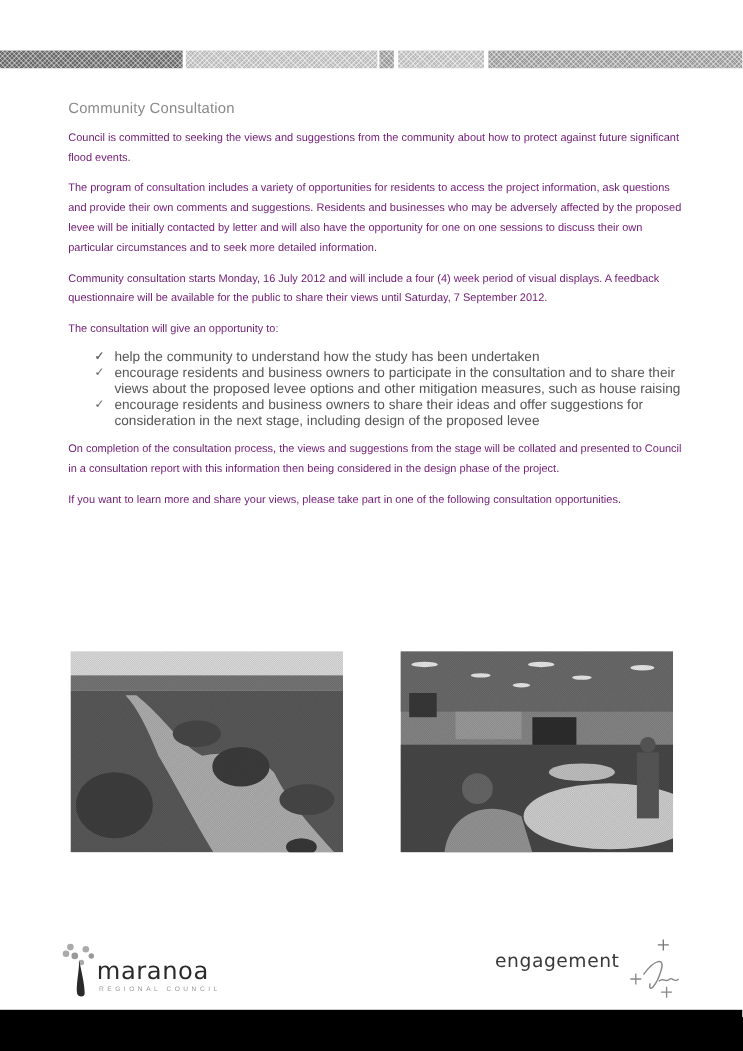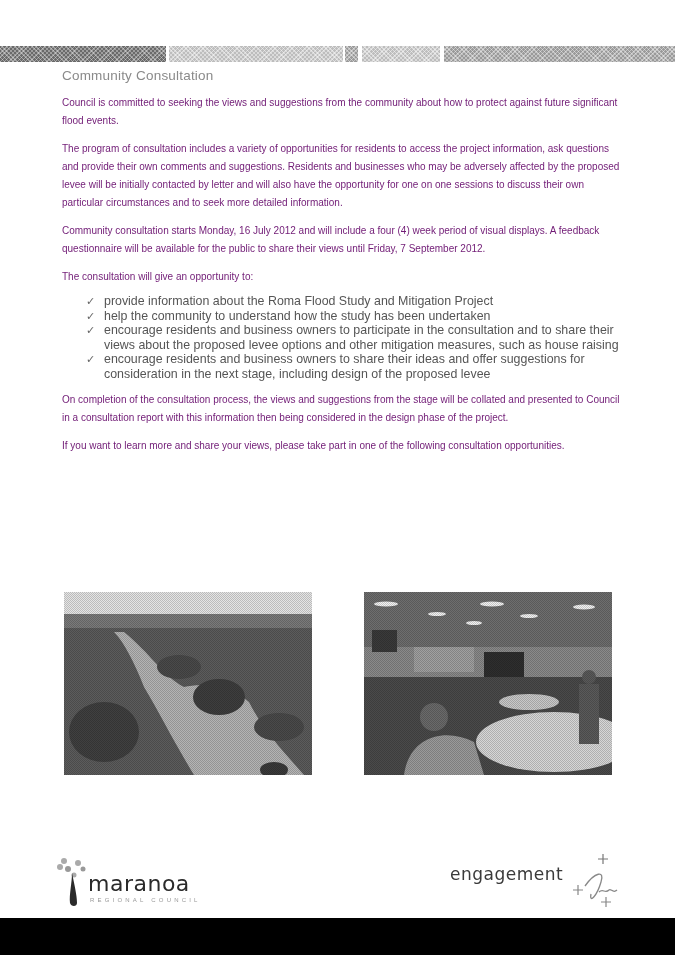--- a/index.html
+++ b/index.html
@@ -3,21 +3,21 @@
 <meta charset="utf-8">
 <style>
   html, body { margin: 0; padding: 0; background: #ffffff; }
   body { width: 675px; height: 955px; position: relative; overflow: hidden;
          font-family: "Liberation Sans", sans-serif; color: #111; }
   .stripe { position: absolute; top: 46px; height: 16px; }
   .dots-dark  { background-color: #6a6a6a; background-image: repeating-linear-gradient(45deg, rgba(255,255,255,.35) 0 1px, transparent 1px 3px), repeating-linear-gradient(-45deg, rgba(255,255,255,.35) 0 1px, transparent 1px 3px); }
   .dots-mid   { background-color: #9a9a9a; background-image: repeating-linear-gradient(45deg, rgba(255,255,255,.4) 0 1px, transparent 1px 3px), repeating-linear-gradient(-45deg, rgba(255,255,255,.4) 0 1px, transparent 1px 3px); }
   .dots-light { background-color: #bdbdbd; background-image: repeating-linear-gradient(45deg, rgba(255,255,255,.45) 0 1px, transparent 1px 3px), repeating-linear-gradient(-45deg, rgba(255,255,255,.45) 0 1px, transparent 1px 3px); }
 
-  .content { position: absolute; left: 62px; top: 68px; width: 560px; }
+  .content { position: absolute; left: 62px; top: 91px; width: 560px; }
   .heading { font-size: 13.5px; color: #8a8a8a; margin: 0 0 11px 0; letter-spacing: 0.2px; }
   p.body { font-size: 10px; line-height: 18px; margin: 0 0 10px 0; color: #701a75; }
   ul.ticks { list-style: none; margin: -2px 0 10px 0; padding: 0 0 0 24px; }
   ul.ticks li { position: relative; padding-left: 18px; font-size: 12.4px; line-height: 14.5px; color: #555; }
   ul.ticks li .tick { position: absolute; left: 0; top: 0; color: #666; font-size: 11px; }
 
   .photo { position: absolute; top: 592px; width: 248px; height: 183px; overflow: hidden; }
   .photo svg { display: block; width: 100%; height: 100%; }
   .photo-flood { left: 64px; }
   .photo-meeting { left: 364px; }
@@ -39,27 +39,26 @@
   <div class="stripe dots-mid" style="left:345px;width:13px;"></div>
   <div class="stripe dots-light" style="left:362px;width:78px;"></div>
   <div class="stripe dots-mid" style="left:444px;width:231px;"></div>
 </div>
 
 <div class="content">
   <div class="heading">Community Consultation</div>
 
   <p class="body">Council is committed to seeking the views and suggestions from the community about how to protect against future significant flood events.</p>
   <p class="body">The program of consultation includes a variety of opportunities for residents to access the project information, ask questions and provide their own comments and suggestions.  Residents and businesses who may be adversely affected by the proposed levee will be initially contacted by letter and will also have the opportunity for one on one sessions to discuss their own particular circumstances and to seek more detailed information.</p>
-  <p class="body">Community consultation starts Monday, 16 July 2012 and will include a four (4) week period of visual displays.  A feedback questionnaire will be available for the public to share their views until Friday, 7 September 2012.</p>
+  <p class="body">Community consultation starts Monday, 16 July 2012 and will include a four (4) week period of visual displays.  A feedback questionnaire will be available for the public to share their views until Saturday, 7 September 2012.</p>
   <p class="body">The consultation will give an opportunity to:</p>
 
   <ul class="ticks">
     <li>
       <span class="tick">✓</span>
-      <span>provide information about the Roma Flood Study and Mitigation Project</span>
     </li>
     <li>
       <span class="tick">✓</span>
       <span>help the community to understand how the study has been undertaken</span>
     </li>
     <li>
       <span class="tick">✓</span>
       <span>encourage residents and business owners to participate in the consultation and to share their views about the proposed levee options and other mitigation measures, such as house raising</span>
     </li>
     <li>

